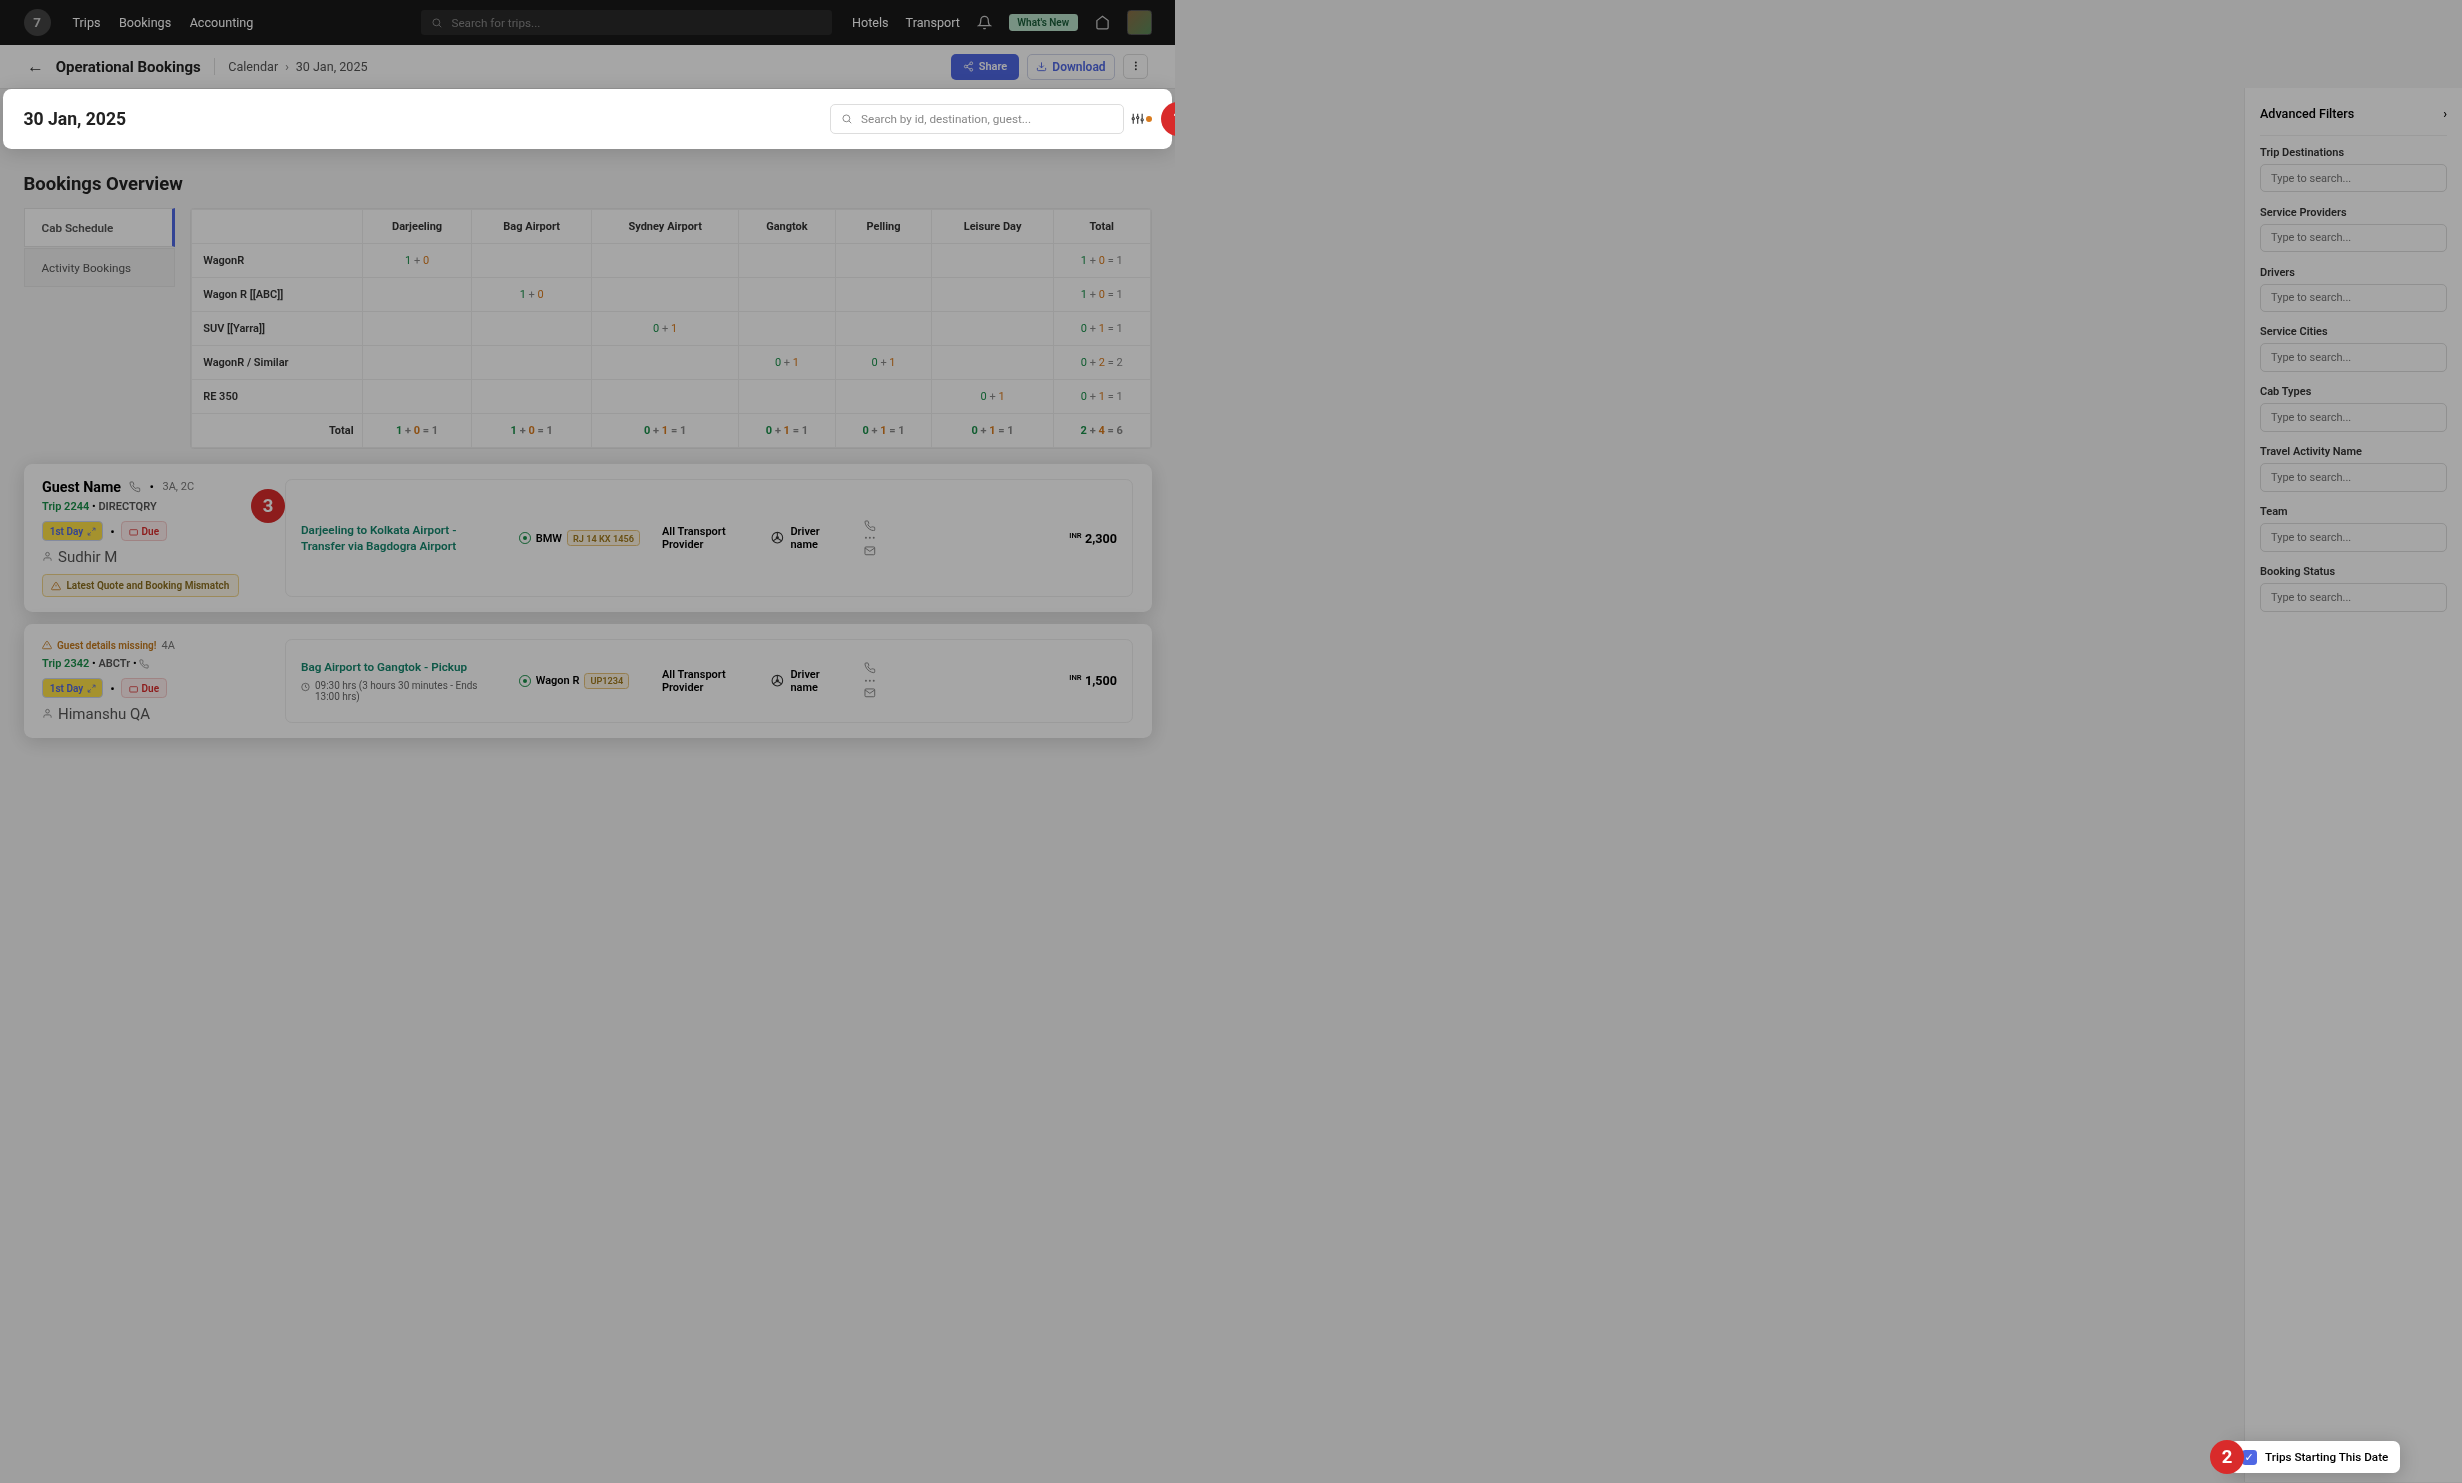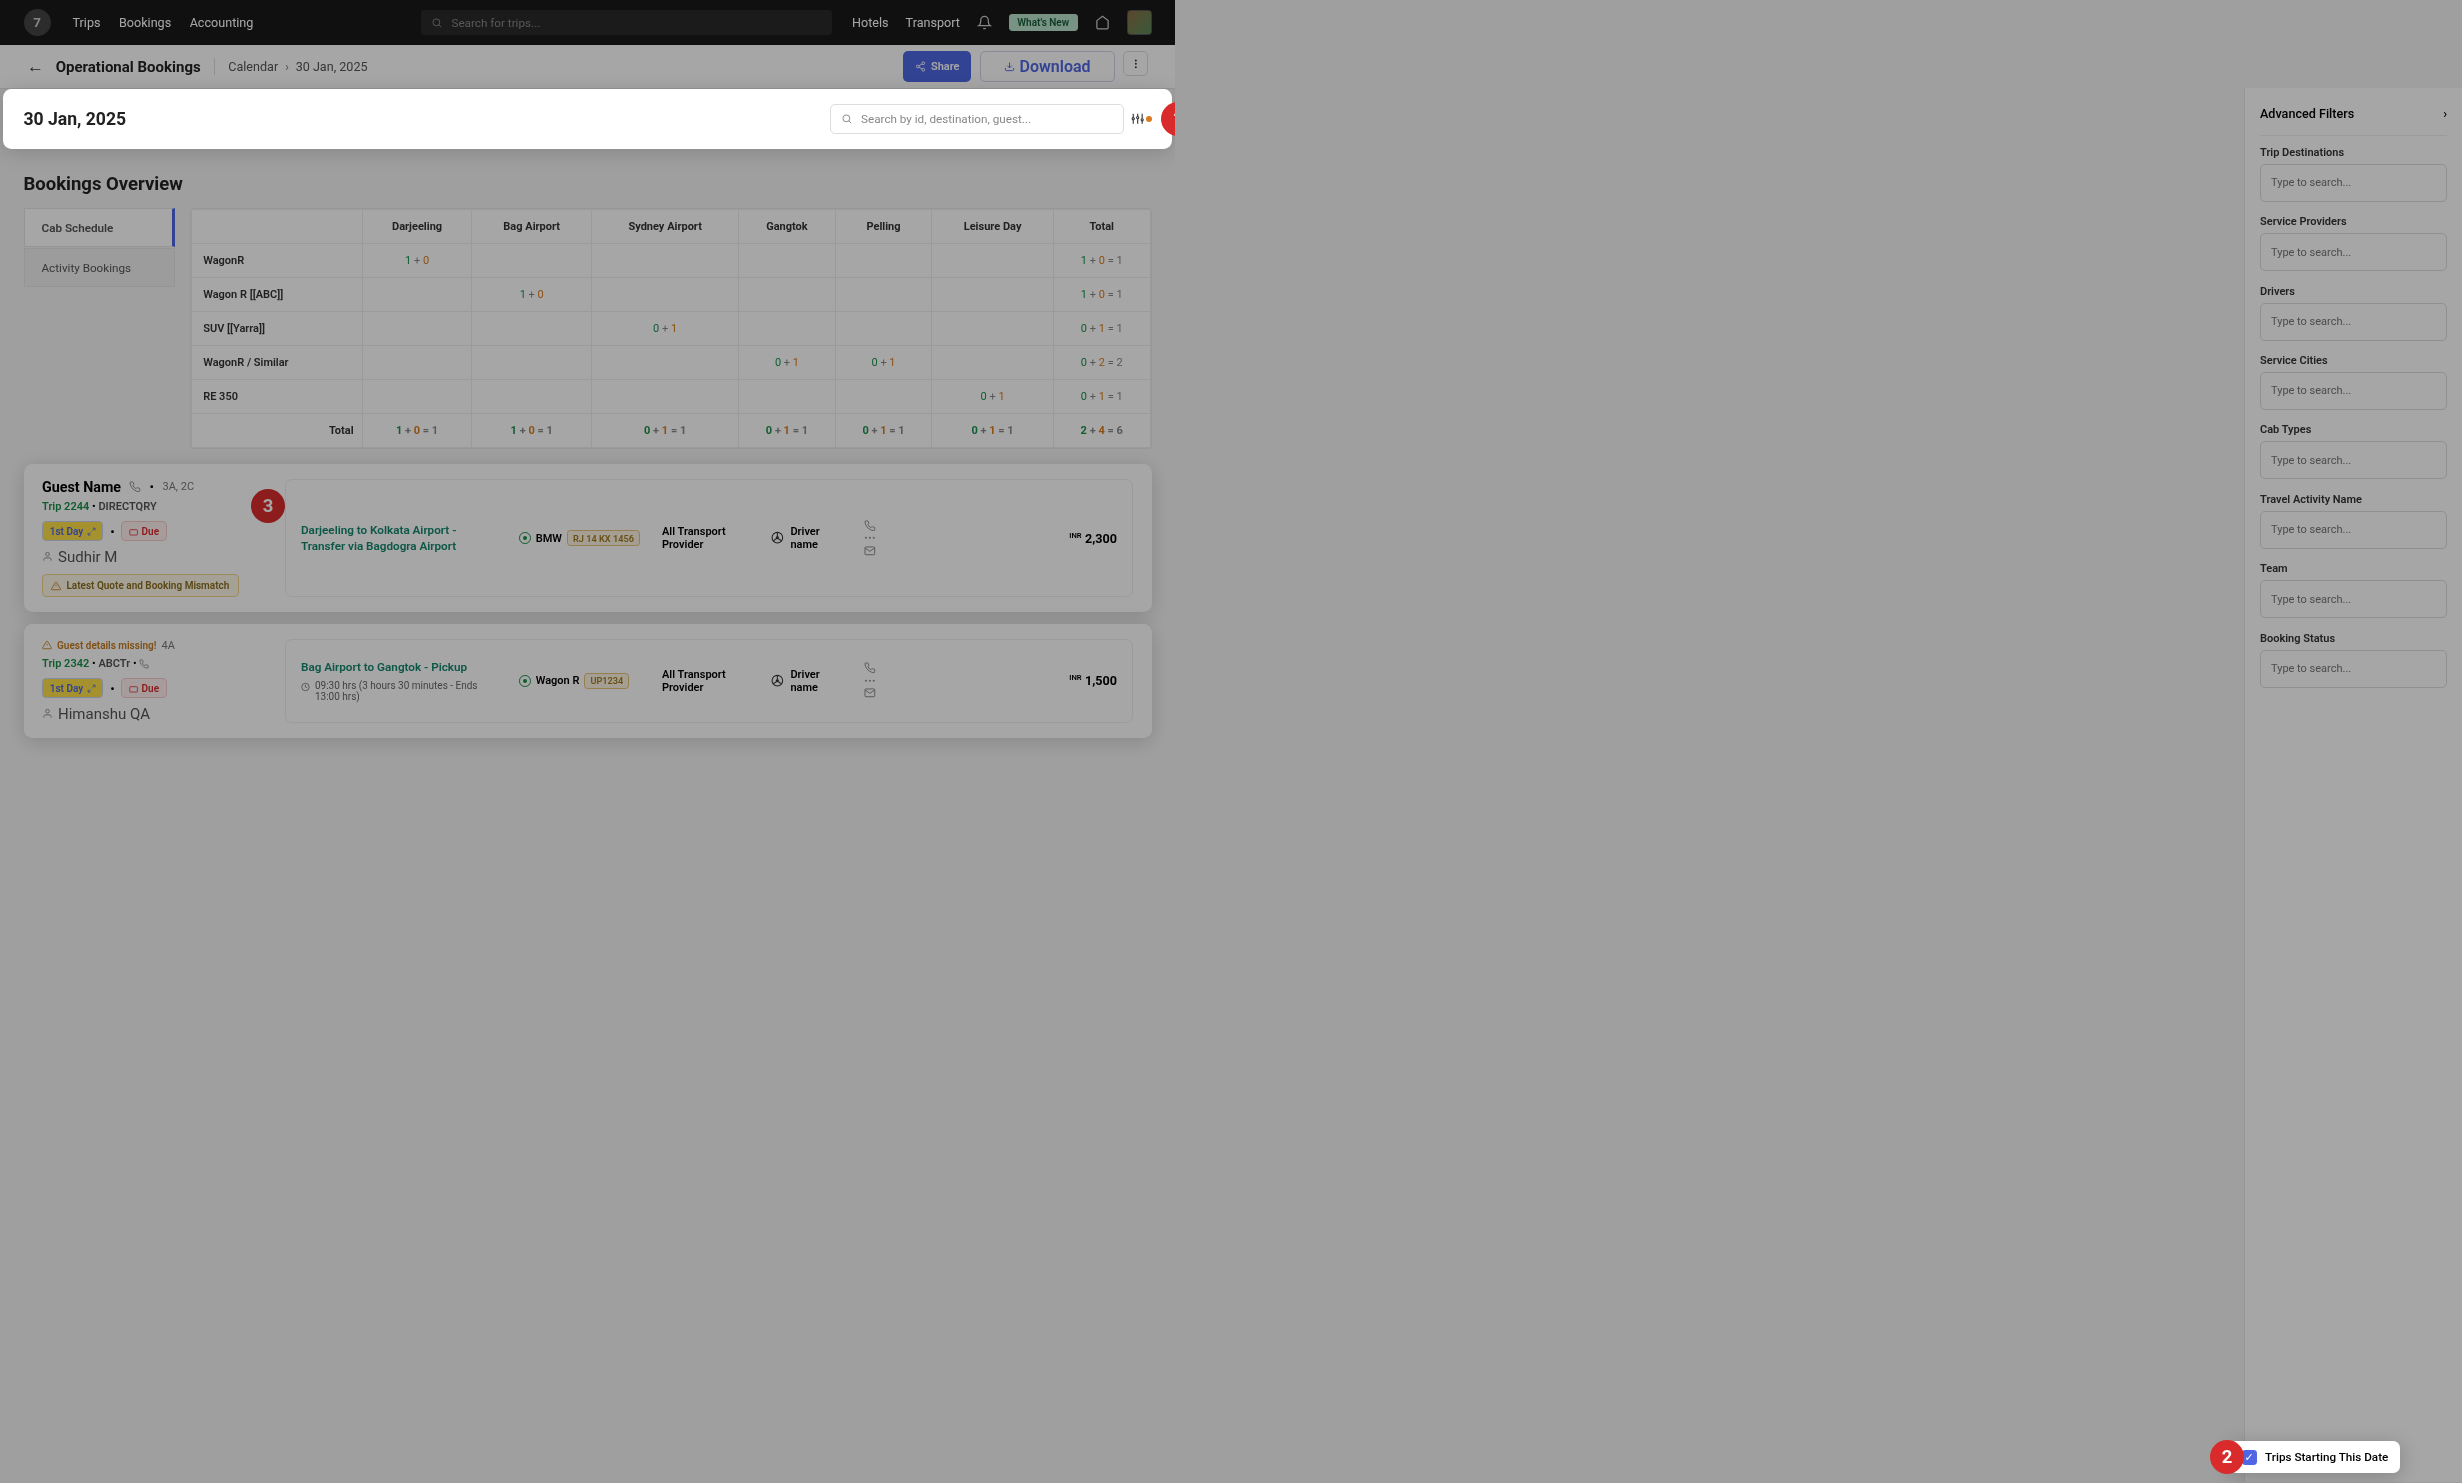--- a/index.html
+++ b/index.html
@@ -22,21 +22,21 @@
 
 
 .header-bar { background: #fff; height: 44px; display: flex; align-items: center; padding: 0 27px; border-bottom: 0.8px solid #e5e5e5; position: relative; z-index: 1; }
 .back-arrow { margin-right: 11.7px; font-size: 17px; color: #333; }
 .page-title { font-size: 15px; font-weight: 700; color: #222; }
 .bc-divider { width: 0.8px; height: 17px; background: #ddd; margin: 0 13.4px; }
 .breadcrumb { color: #555; font-size: 12.6px; }
 .chev { margin: 0 6.7px; color: #888; }
 .header-actions { margin-left: auto; display: flex; gap: 8.4px; }
 .btn-share { background: #4f67e4; color: #fff; padding: 5px 11.7px; border-radius: 5px; font-size: 11px; font-weight: 600; display: flex; align-items: center; gap: 5px; }
-.btn-download { background: #fff; border: 0.8px solid #d0d5e8; color: #4f67e4; padding: 5px 23px; border-radius: 5px; font-size: 16px; font-weight: 600; display: flex; align-items: center; gap: 5px; }
+.btn-download { background: #fff; border: 0.8px solid #d0d5e8; color: #4f67e4; padding: 5px 8px; border-radius: 5px; font-size: 12px; font-weight: 600; display: flex; align-items: center; gap: 5px; }
 .btn-more { background: #fff; border: 0.8px solid #ddd; width: 25px; height: 25px; border-radius: 5px; display: flex; align-items: center; justify-content: center; color: #333; }
 
 
 .date-card { background: #fff; border-radius: 8.4px; margin: 0 3.4px; padding: 15px 20px; box-shadow: 0 3.4px 20px rgba(0,0,0,0.15); display: flex; align-items: center; position: relative; z-index: 10; }
 .date-title { font-size: 17.6px; font-weight: 700; color: #222; }
 .search-box { margin-left: auto; border: 0.8px solid #ddd; border-radius: 5px; height: 30px; width: 294px; display: flex; align-items: center; padding: 0 10px; color: #888; font-size: 11.7px; }
 .search-box svg { margin-right: 8.4px; }
 .filter-btn { margin-left: 6.7px; position: relative; display: flex; align-items: center; gap: 1.7px; }
 .ann-badge { position: absolute; right: -23.5px; top: 50%; transform: translateY(-50%); width: 34px; height: 34px; background: #d92b2b; border-radius: 50%; display: flex; align-items: center; justify-content: center; color: #fff; font-size: 18.5px; font-weight: 700; z-index: 30; }
 
@@ -63,21 +63,21 @@
 .schedule-table .g { color: #1a8f4a; }
 .schedule-table .o { color: #d97b1e; }
 .schedule-table .mut { color: #888; }
 .schedule-table tr.total-row td { font-weight: 700; }
 
 
 .filters-col { width: 218px; background: #fff; padding: 11.7px 15px; border-left: 0.8px solid #e8e8e8; position: absolute; right: 0; top: 0; bottom: 0; z-index: 1; }
 .adv-filters { display: flex; justify-content: space-between; align-items: center; font-size: 12.6px; font-weight: 500; padding: 6.7px 0 13.4px; border-bottom: 0.8px solid #eee; margin-bottom: 10px; }
 .filter-group { margin-bottom: 13.4px; }
 .filter-label { font-size: 11px; font-weight: 600; color: #333; margin-bottom: 5px; }
-.filter-input { width: 100%; border: 0.8px solid #ddd; border-radius: 5px; height: 28.5px; padding: 18px 10px; font-size: 11px; color: #888; }
+.filter-input { width: 100%; border: 0.8px solid #ddd; border-radius: 5px; height: 28.5px; padding: 8px 10px; font-size: 11px; color: #888; }
 
 
 .booking-cards { margin-top: 15px; position: relative; z-index: 10; }
 .booking-card { background: #fff; border-radius: 8.4px; padding: 15px 18.5px; box-shadow: 0 3.4px 20px rgba(0,0,0,0.15); display: flex; margin-bottom: 11.7px; }
 .card-left { width: 243px; position: relative; }
 .guest-row { display: flex; align-items: center; gap: 8.4px; margin-bottom: 5px; }
 .guest-name { font-size: 14.3px; font-weight: 700; text-align: center; }
 .pax { color: #777; font-size: 11px; }
 .trip-row { font-size: 11px; margin-bottom: 8.4px; }
 .trip-link { color: #1a8f4a; font-weight: 600; }

